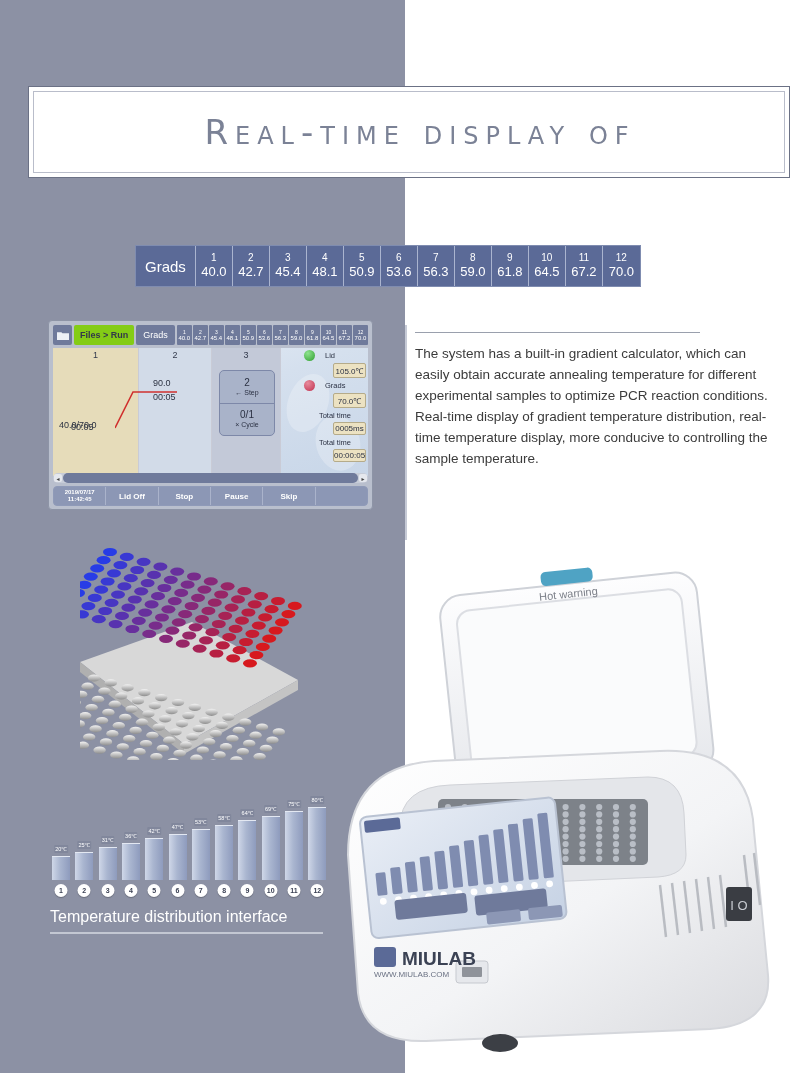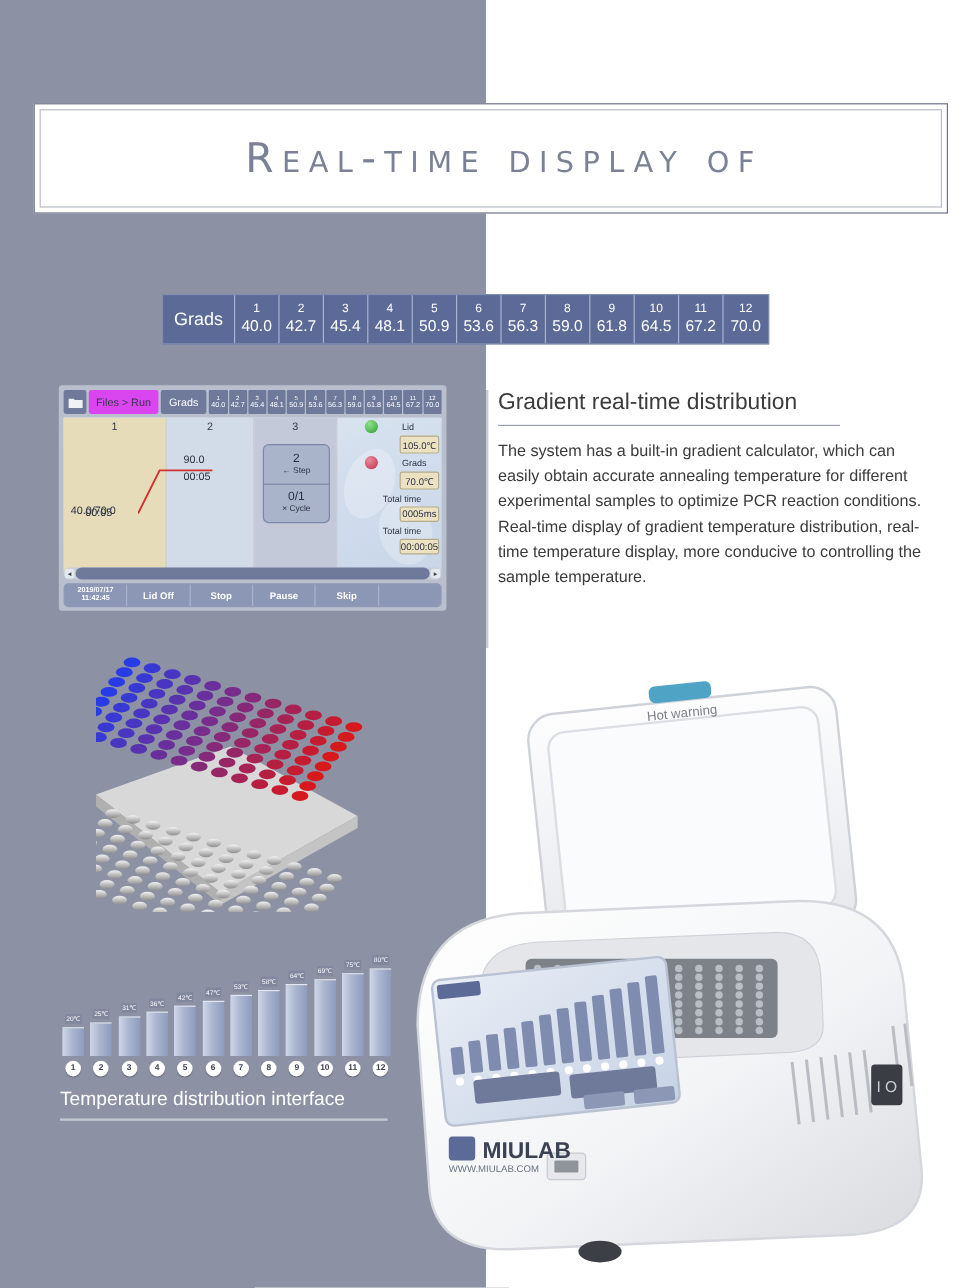--- a/index.html
+++ b/index.html
@@ -77,23 +77,23 @@
   }
   #pcr-topbar{
     display:flex; align-items:stretch; height:20px; gap:2px;
   }
   #pcr-folder-icon{
     width:19px; background:#6f7a9b; border-radius:2px;
     display:flex; align-items:center; justify-content:center;
   }
   #pcr-folder-icon svg{ display:block; }
   #pcr-tab-files{
-    background:#d946ef; color:#33384a; font-size:9px;
+    background:#84cc16; color:#33384a; font-size:9px;
     padding:0 6px; display:flex; align-items:center;
-    border-radius:2px; font-weight:normal;
+    border-radius:2px; font-weight:bold;
   }
   #pcr-tab-grads{
     background:#6f7a9b; color:#fff; font-size:9px;
     padding:0 7px; display:flex; align-items:center; border-radius:2px;
   }
   #pcr-grads-strip{ display:flex; flex:1; gap:1px; }
   .pcr-gcell{
     flex:1; background:#6f7a9b; color:#fff;
     display:flex; flex-direction:column; align-items:center; justify-content:center;
     border-radius:1px;
@@ -144,21 +144,21 @@
     color:#2b3143;
   }
   .pcr-stepcell:first-child{ border-bottom:1px solid #7d88a8; }
   .pcr-stepval{ font-size:10px; line-height:11px;}
   .pcr-steplbl{ font-size:7px; line-height:9px;}
 
   #pcr-right{
     position:absolute; right:2px; top:2px; width:62px;
     display:flex; flex-direction:column; gap:2px;
   }
-  .pcr-stat-row{ display:flex; align-items:center; gap:20px; }
+  .pcr-stat-row{ display:flex; align-items:center; gap:10px; }
   .pcr-dot{ width:11px; height:11px; border-radius:50%; }
   .pcr-dot.green{ background:radial-gradient(circle at 35% 30%,#8ee38e,#2f9e2f); }
   .pcr-dot.red{ background:radial-gradient(circle at 35% 30%,#e88b9c,#c0304f); }
   .pcr-stat-lbl{ font-size:7.5px; color:#2b3143; }
   .pcr-stat-val{
     background:#ece2c2; border:1px solid #b5ab8a; border-radius:2px;
     font-size:8px; color:#2b3143; text-align:center; padding:1px 0;margin-left:29px;
   }
   .pcr-stat-lbl2{ font-size:7.5px; color:#2b3143; text-align:center; margin-top:1px;}
 
@@ -449,21 +449,20 @@
     <div class="pcr-btn">Lid Off</div>
     <div class="pcr-btn">Stop</div>
     <div class="pcr-btn">Pause</div>
     <div class="pcr-btn">Skip</div>
     <div class="pcr-btn"></div>
   </div>
 </div>
 
 <div id="text-divider"></div>
 <div id="text-col">
-  <div id="section-heading">Gradient real-time distribution</div>
   <div id="heading-rule"></div>
   <div class="body-para">The system has a built-in gradient calculator, which can easily obtain accurate annealing temperature for  different experimental samples to optimize PCR reaction conditions.</div>
   <div class="body-para">Real-time display of gradient temperature distribution, real-time temperature display, more conducive to controlling the sample temperature.</div>
 </div>
 
 <svg id="plate" viewBox="0 0 300 230">
   <defs>
     <linearGradient id="tubeg" x1="0" y1="0" x2="0" y2="1">
       <stop offset="0" stop-color="#f2f2f2"></stop>
         <stop offset=".5" stop-color="#bfbfbf"></stop>

